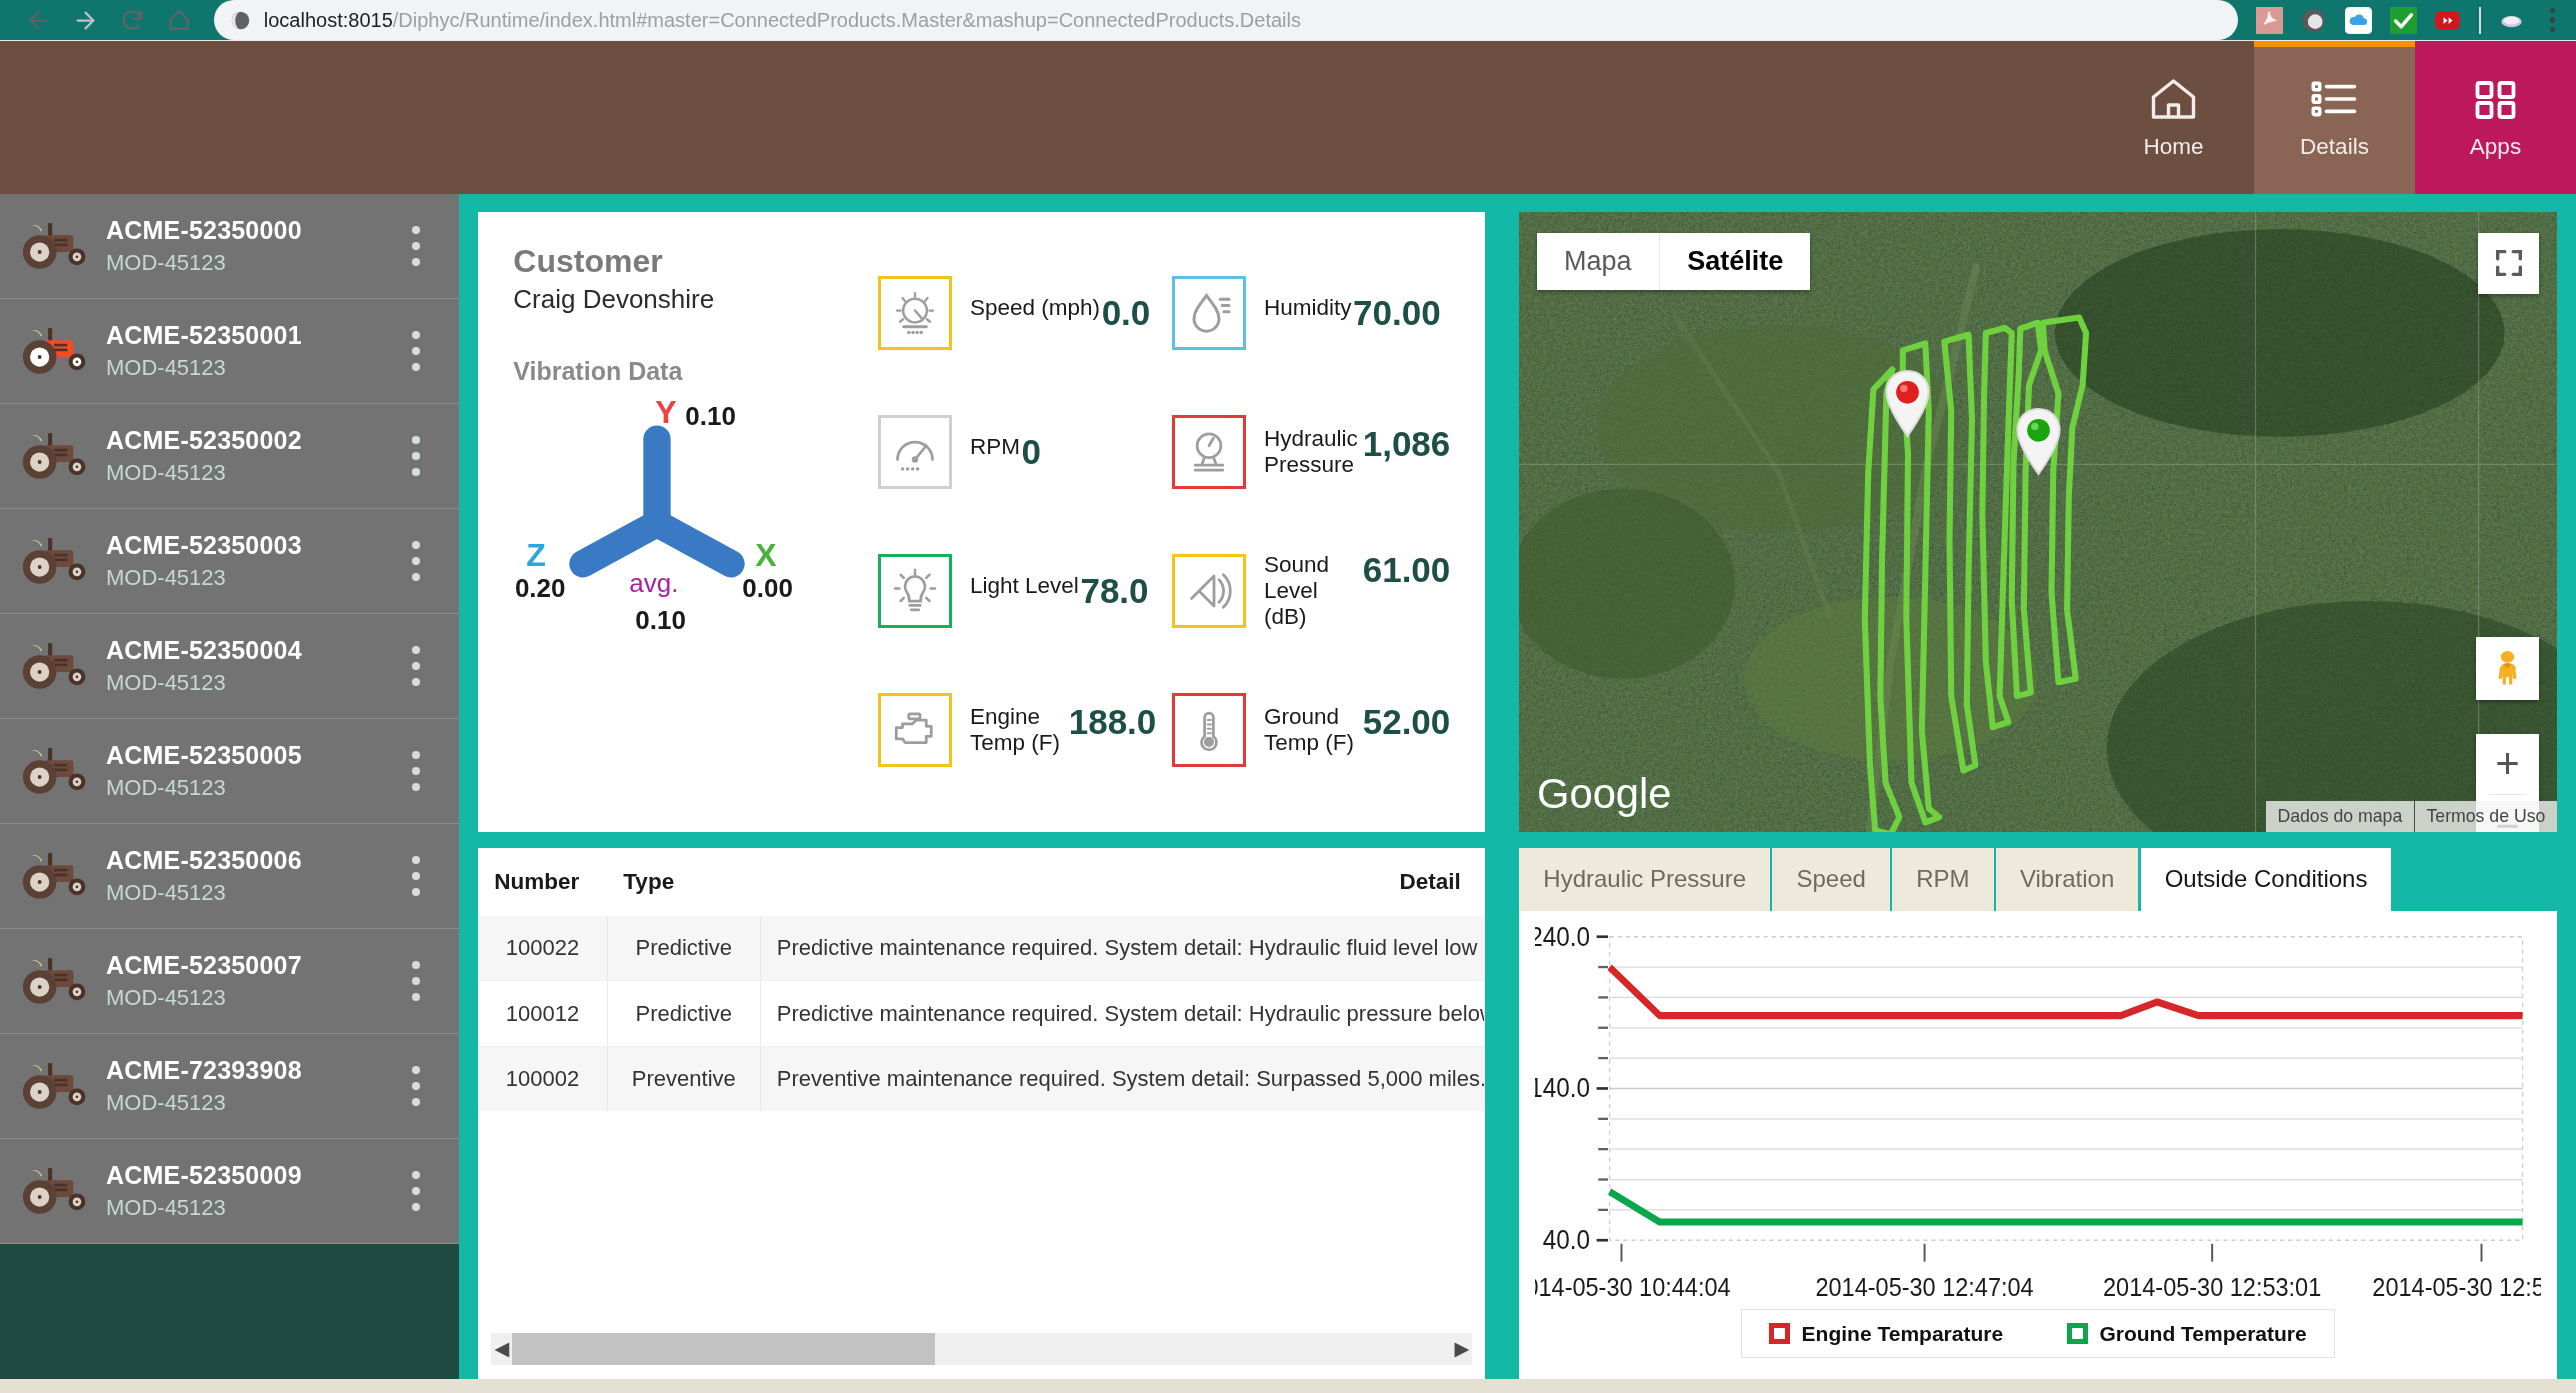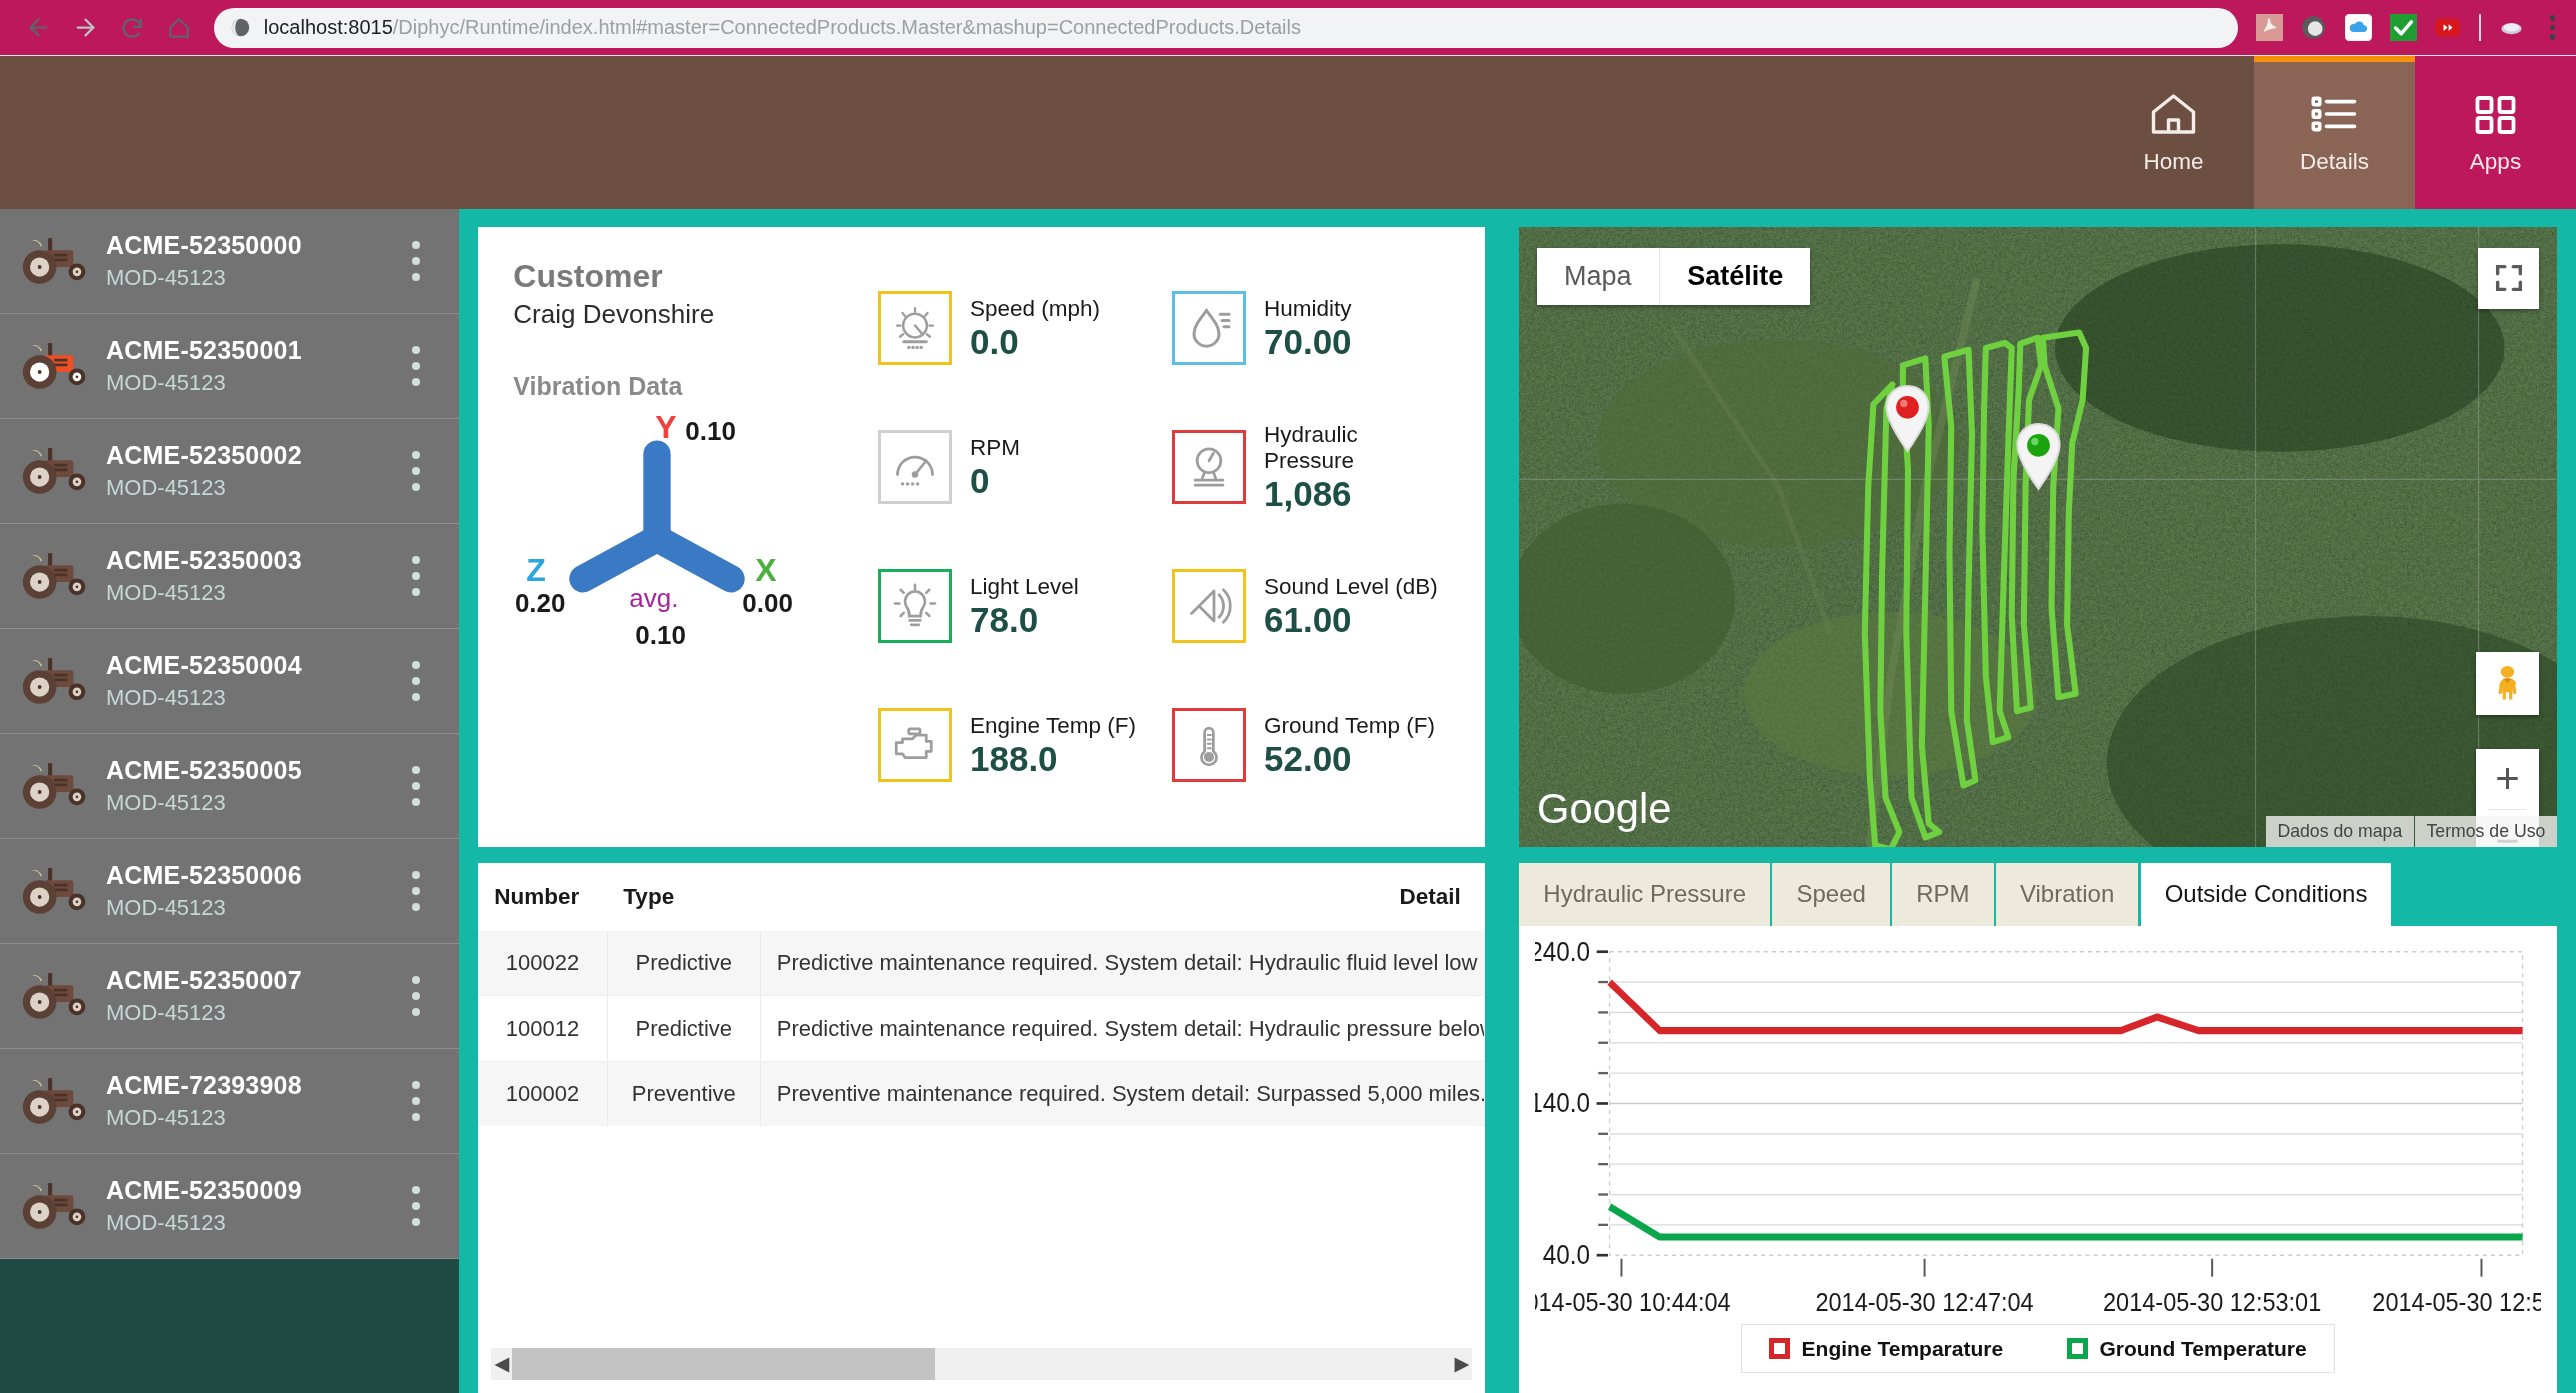--- a/index.html
+++ b/index.html
@@ -5,21 +5,21 @@
   * { box-sizing: border-box; margin: 0; padding: 0; }
   html, body {
     width: 2576px; height: 1394px;
     font-family: "Liberation Sans", sans-serif;
     background: #e5e1d2;
     overflow: hidden;
   }
 
   
   .browser-bar {
-    height: 56px; background: #be185d;
+    height: 41px; background: #0f766e;
     display: flex; align-items: center; gap: 0px;
     padding: 0 14.5px; border-bottom: 0.8px solid #e8e8e8;
   }
   .nav-btn {
     width: 47px; height: 47px; display: flex; align-items: center;
     justify-content: center; border-radius: 50%; color: #5f6368;
     flex: 0 0 auto;
   }
   .nav-btn svg { display: block; }
   .nav-btn.disabled { color: #bdc1c6; }
@@ -114,21 +114,21 @@
   .kpi-grid {
     flex: 1 1 auto; display: grid; grid-template-columns: 1fr 1fr;
     grid-template-rows: repeat(4, 1fr); column-gap: 16px; row-gap: 0;
     padding-left: 27px;
   }
   .kpi { display: flex; align-items: center; gap: 17.7px; }
   .kpi-icon {
     width: 74px; height: 74px; border: 3.2px solid #cfcfcf; background: #fff;
     display: flex; align-items: center; justify-content: center; flex: 0 0 auto;
   }
-  .kpi-body { display: flex; flex-direction: column; gap: 1.6px; }
+  .kpi-body { display: flex; flex-direction: row; gap: 1.6px; }
   .kpi-label { font-size: 22.5px; color: #1a1a1a; }
   .kpi-value { font-size: 35px; font-weight: bold; color: #1d4f46; line-height: 1.05; }
 
   
   .map-card {
     flex: 1 1 auto; position: relative; overflow: hidden;
     background: #2d4a2a;
   }
   .map-imagery { position: absolute; inset: 0; }
   .map-type-switch {

